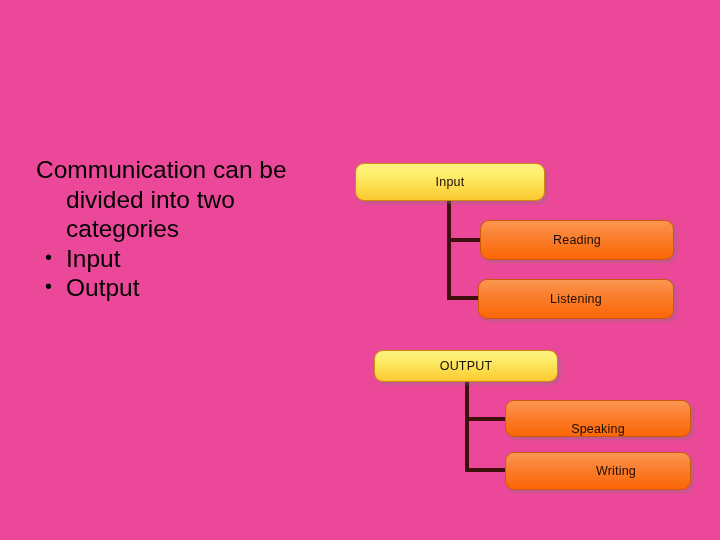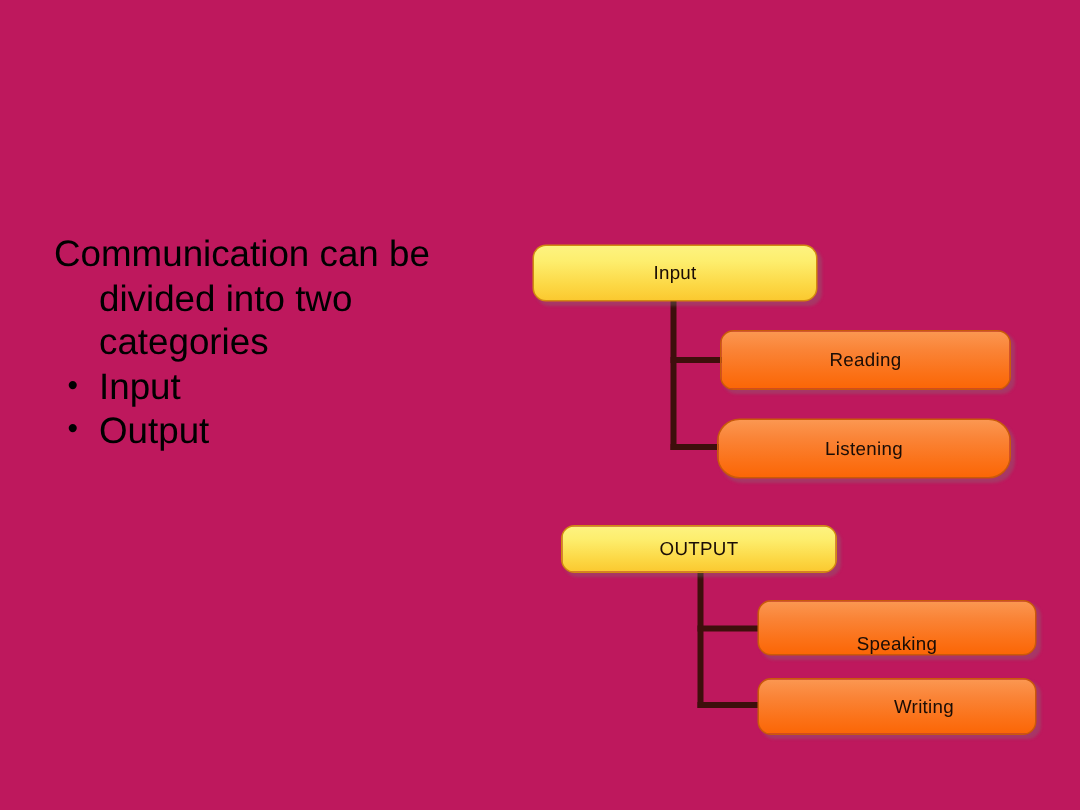--- a/index.html
+++ b/index.html
@@ -4,21 +4,21 @@
 <style>
   html, body {
     margin: 0;
     padding: 0;
     background: #ffffff;
   }
   #slide {
     position: relative;
     width: 720px;
     height: 540px;
-    background: #be185d;
+    background: #ec4899;
     overflow: hidden;
     font-family: "Liberation Sans", sans-serif;
   }
 
   
   #text-block {
     position: absolute;
     left: 36px;
     top: 155px;
     width: 300px;
@@ -118,21 +118,21 @@
     <div class="conn" style="left:447px; top:296px; width:36px; height:4px;"></div>
 
     <div class="node parent" style="left:355px; top:163px; width:190px; height:38px;">
       <span>Input</span>
     </div>
 
     <div class="node child" style="left:480px; top:220px; width:194px; height:40px;">
       <span>Reading</span>
     </div>
 
-    <div class="node child" style="left:478px; top:279px; width:196px; height:40px;border-radius:15px;">
+    <div class="node child" style="left:478px; top:279px; width:196px; height:40px;">
       <span>Listening</span>
     </div>
 
     <div class="conn" style="left:465px; top:380px; width:4px; height:92px;"></div>
 
     <div class="conn" style="left:465px; top:417px; width:42px; height:4px;"></div>
 
     <div class="conn" style="left:465px; top:468px; width:42px; height:4px;"></div>
 
     <div class="node parent" style="left:374px; top:350px; width:184px; height:32px;">

